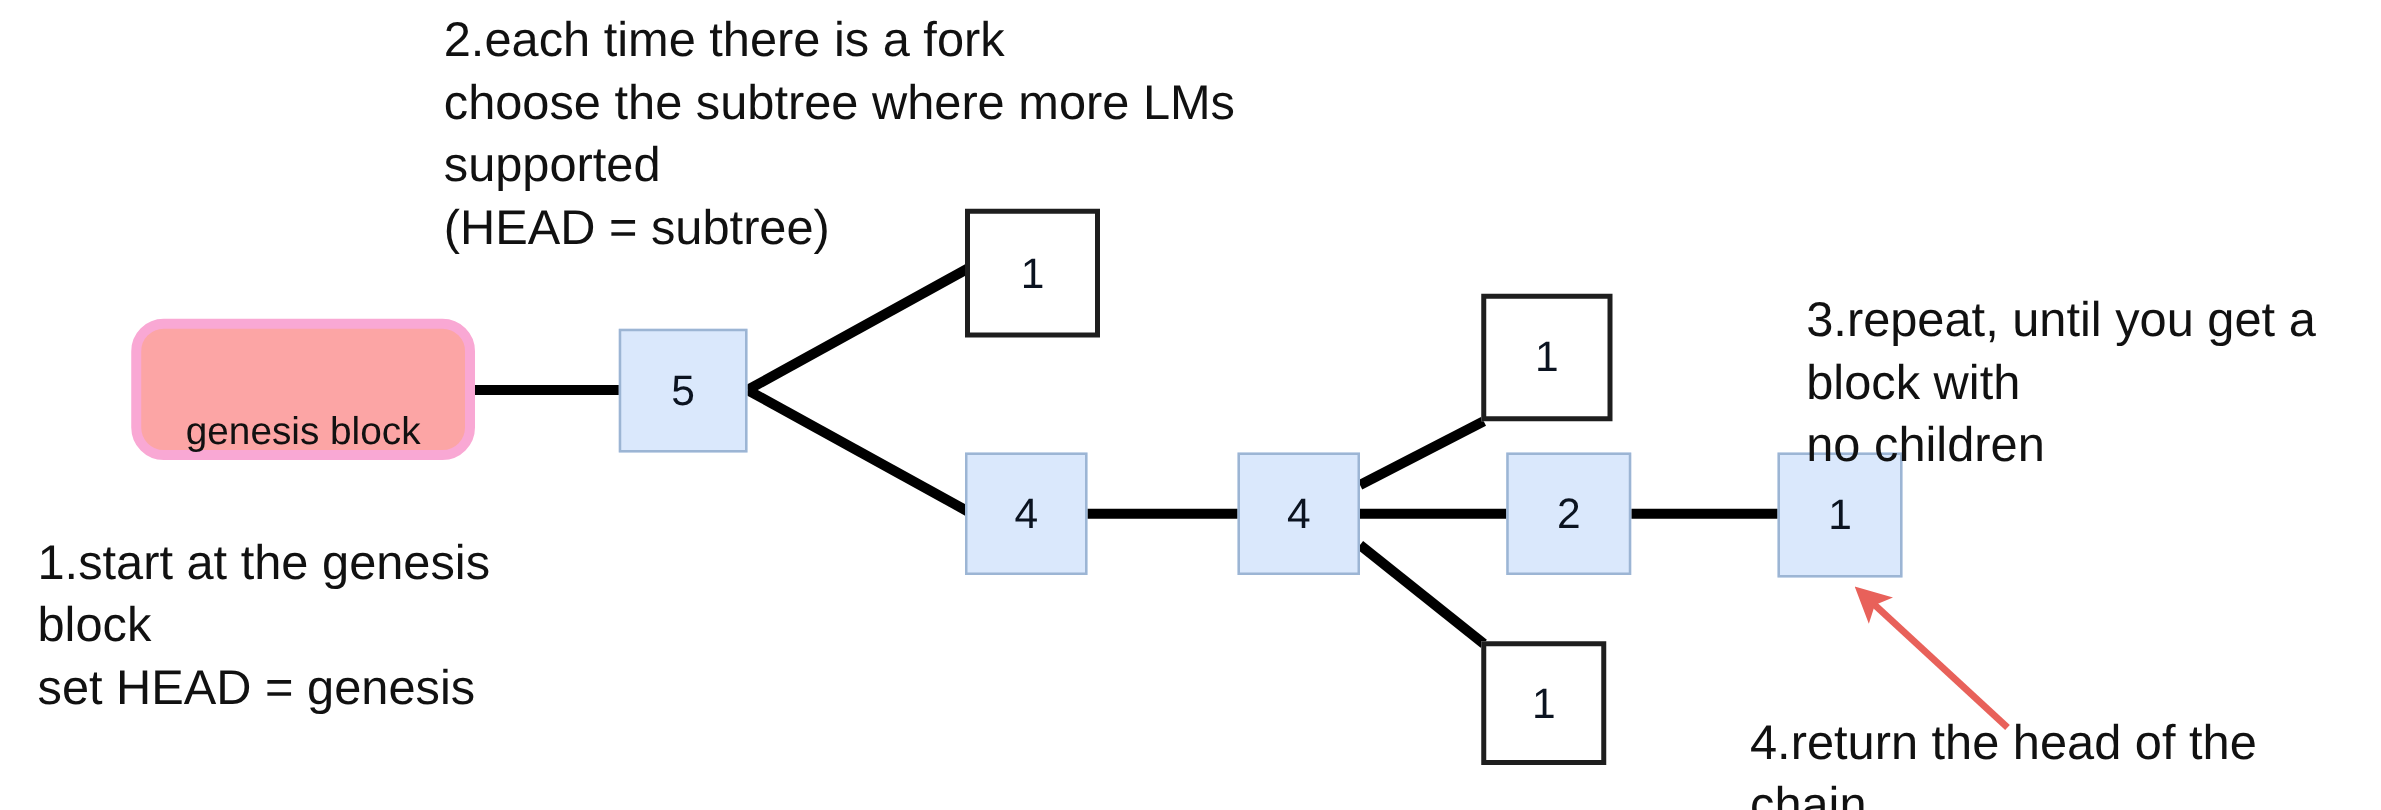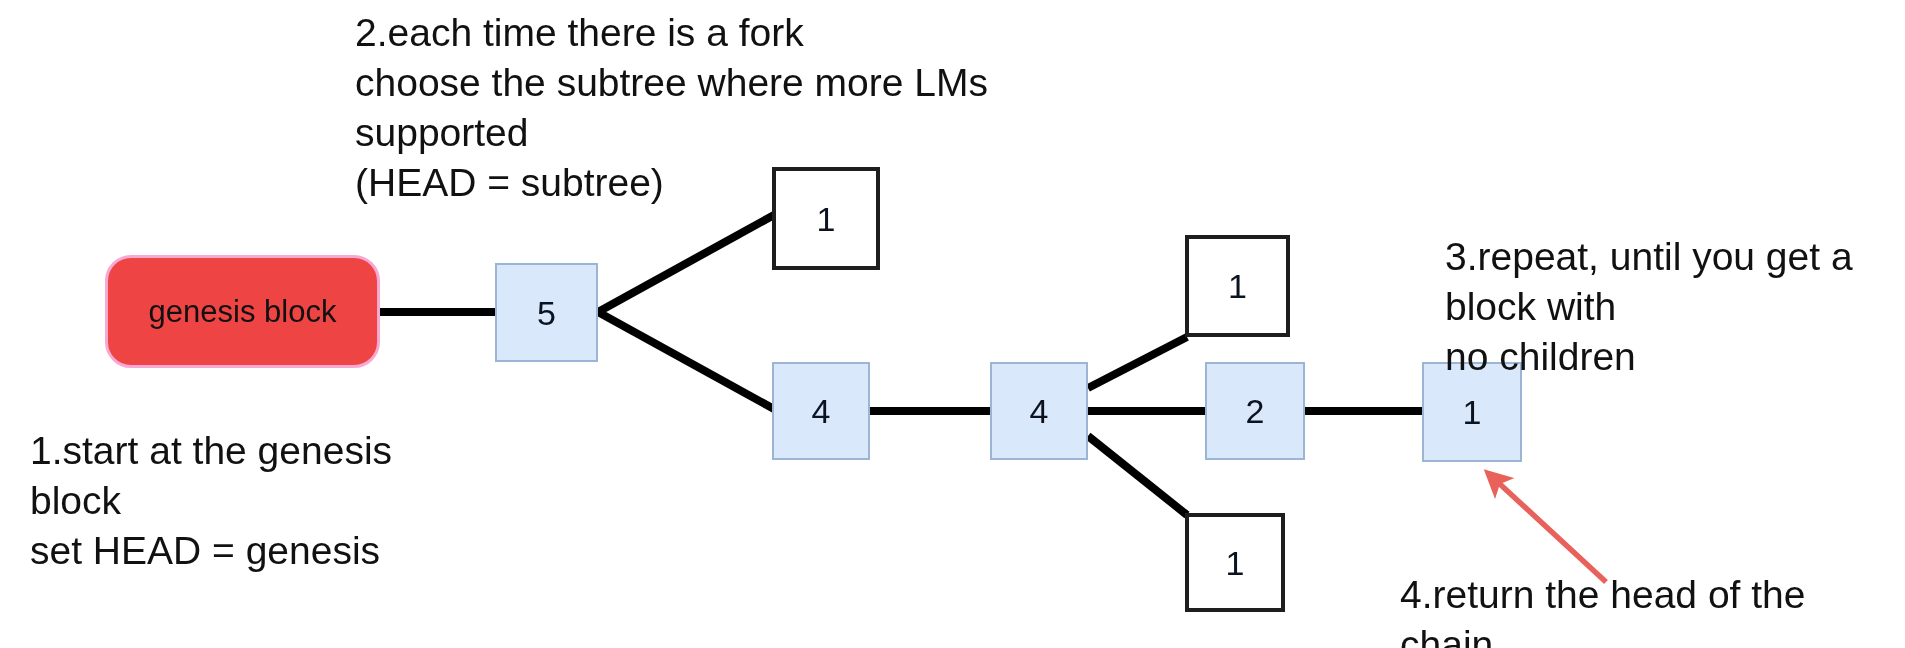--- a/index.html
+++ b/index.html
@@ -40,23 +40,24 @@
     line-height: 1;
     color: #0b1320;
     white-space: nowrap;
   }
   
   .node-genesis {
     left: 105px;
     top: 255px;
     width: 275px;
     height: 113px;
-    background: #ef4444;
-    border: 3px solid #f9a8d4;
+    background: #fca5a5;
+    border: 8px solid #f9a8d4;
     border-radius: 26px;
+    align-items: flex-end;
   }
   .node-genesis .node-label {
     font-size: 31px;
     color: #111111;
   }
   
   .node-blue {
     background: #dae8fc;
     border: 2px solid #9cb5d4;
   }

